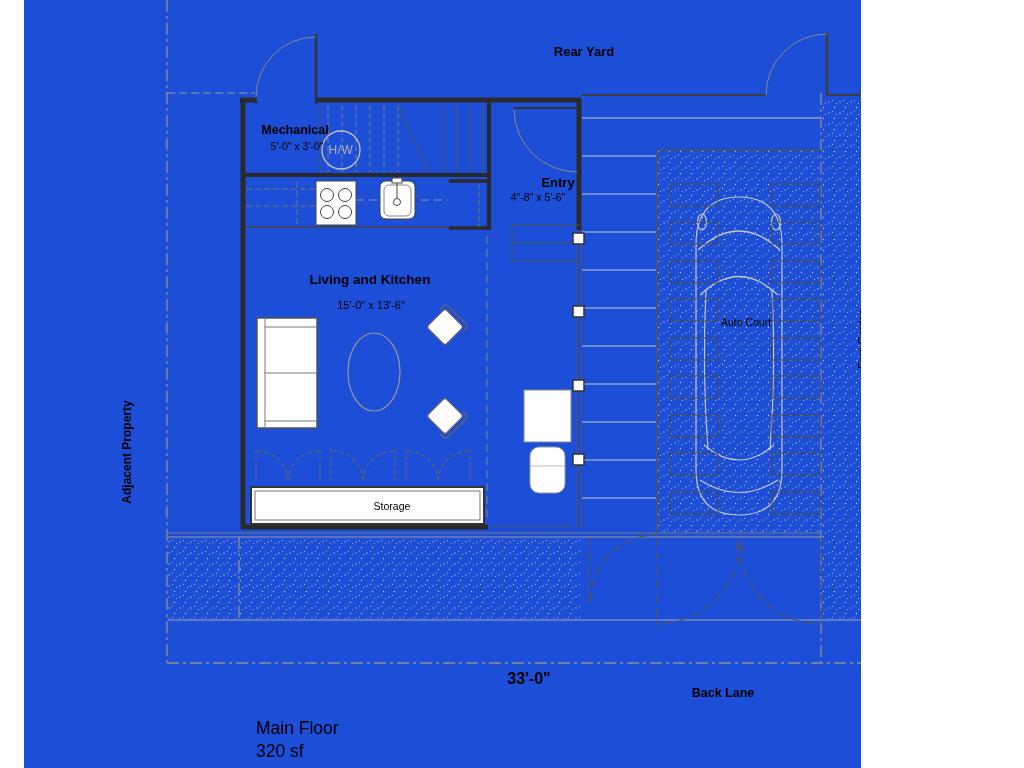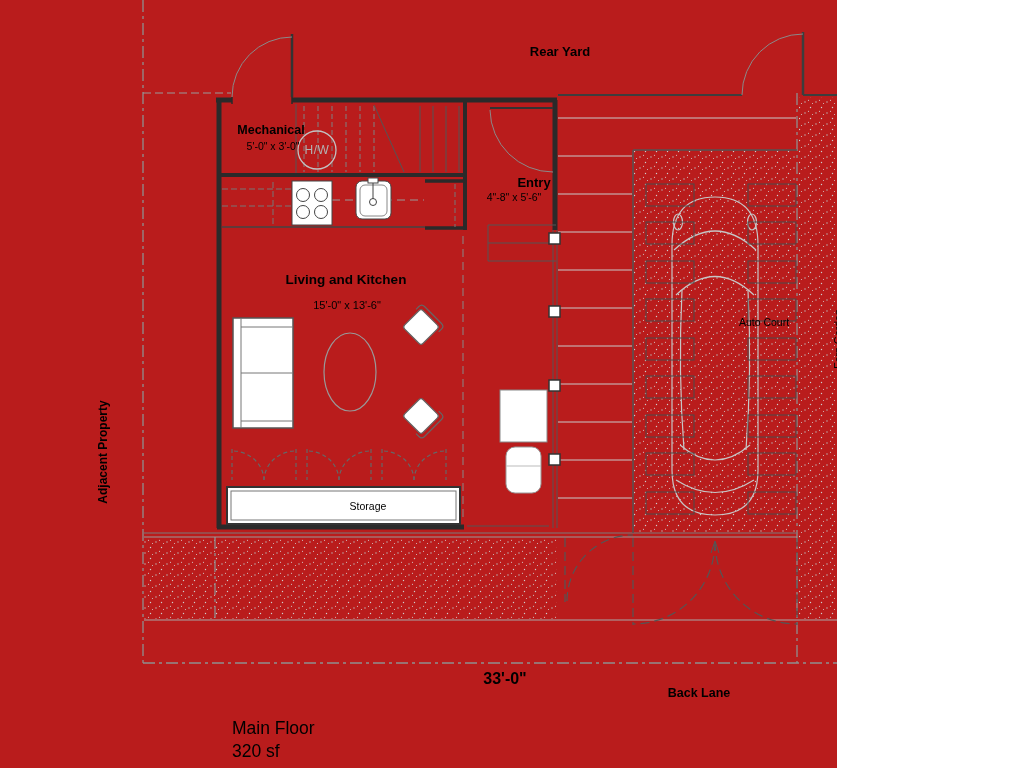--- a/index.html
+++ b/index.html
@@ -1,17 +1,17 @@
 <!DOCTYPE html>
 <html><head>
 <meta charset="utf-8">
 <style>
   html,body{margin:0;padding:0;background:#ffffff;}
-  #canvas{position:relative;width:837px;height:768px;background:#b91c1c;overflow:hidden;
-          font-family:"Liberation Sans", sans-serif;}
+  #canvas{position:relative;width:837px;height:768px;background:#1d4ed8;overflow:hidden;
+          font-family:"Liberation Sans", sans-serif;margin-left:24px;}
   #drawing{position:absolute;left:0;top:0;}
   .lbl{position:absolute;transform:translate(-50%,-50%);white-space:nowrap;color:#000;
        font-family:"Liberation Sans", sans-serif;line-height:1;}
   .lbl-rot{transform:translate(-50%,-50%) rotate(-90deg);}
   .lbl-left{transform:translate(0,-50%);}
   .name{font-size:13px;font-weight:bold;}
   .dims{font-size:10.5px;}
   .small{font-size:10.5px;}
   .site{font-size:13px;font-weight:bold;}
   .gray{color:#b3b3b3;font-size:12px;letter-spacing:.5px;}
@@ -271,21 +271,21 @@
 <div class="lbl gray" style="left:317px;top:150px;">H/W</div>
 
 <div class="lbl name" style="left:534px;top:182px;">Entry</div>
 <div class="lbl dims" style="left:514px;top:197px;">4"-8" x 5'-6"</div>
 
 <div class="lbl name" style="left:346px;top:280px;font-size:13.5px;">Living and Kitchen</div>
 <div class="lbl dims" style="left:347px;top:305px;font-size:11px;">15'-0" x 13'-6"</div>
 
 <div class="lbl small" style="left:344px;top:506px;padding-left:48px;">Storage</div>
 
-<div class="lbl small" style="left:764px;top:322px;">Auto Court</div>
+<div class="lbl small" style="left:722px;top:322px;">Auto Court</div>
 
 <div class="lbl small lbl-rot" style="left:838px;top:339px;">Fern Garden</div>
 
 <div class="lbl adj lbl-rot" style="left:103px;top:452px;">Adjacent Property</div>
 <div class="lbl adj lbl-rot" style="left:914px;top:442px;">Adjacent Property</div>
 
 <div class="lbl dim33" style="left:505px;top:679px;">33'-0"</div>
 <div class="lbl lane" style="left:699px;top:693px;">Back Lane</div>
 
 <div class="lbl title lbl-left" style="left:232px;top:729px;">Main Floor</div>

